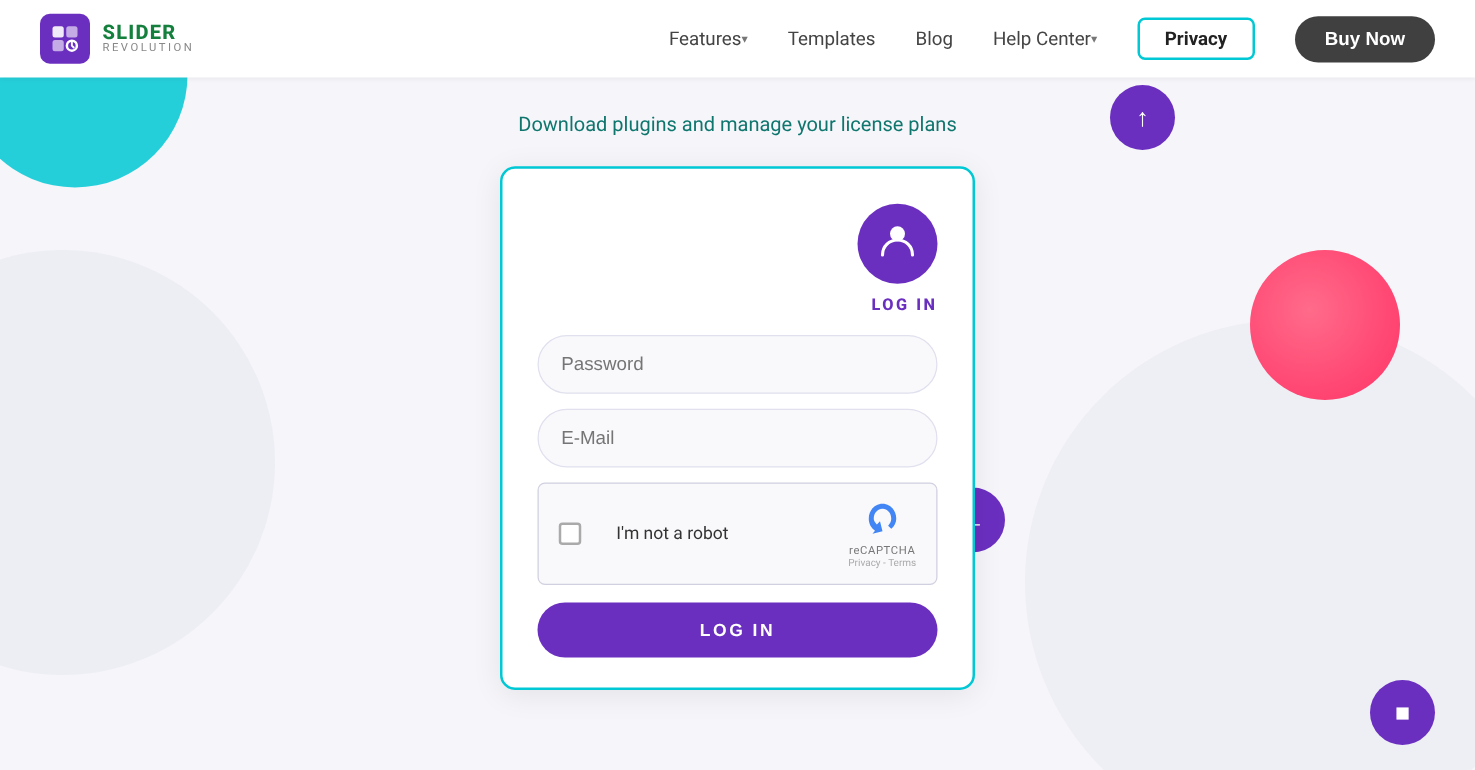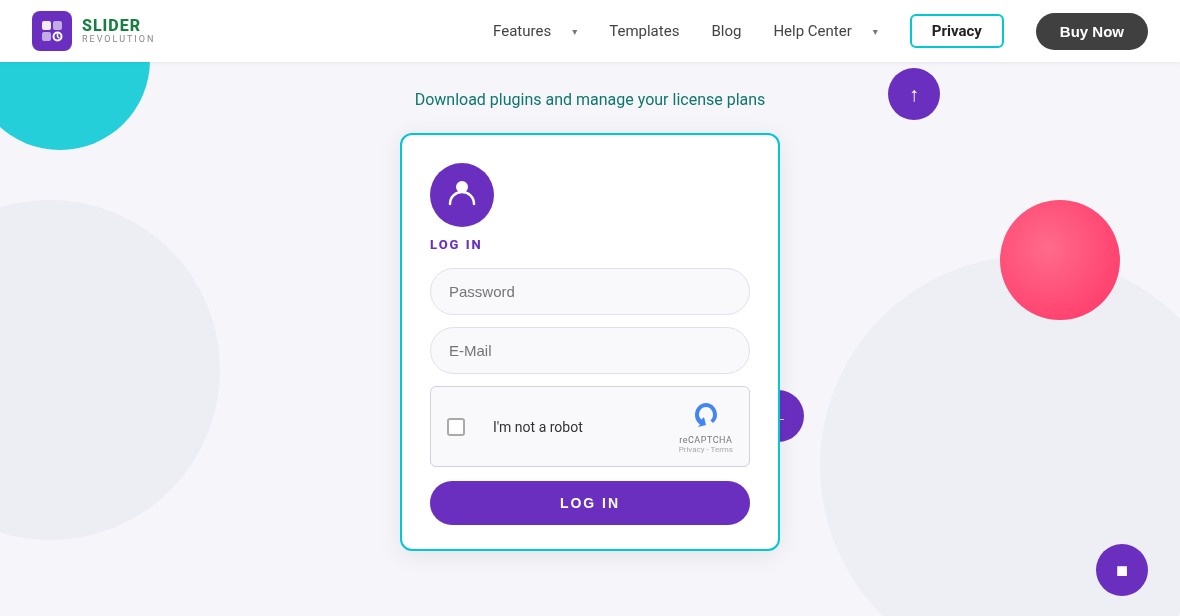--- a/index.html
+++ b/index.html
@@ -60,21 +60,21 @@
       display: flex;
       align-items: center;
       gap: 32px;
     }
     .nav-link {
       font-size: 15px;
       color: #444;
       cursor: pointer;
       display: flex;
       align-items: center;
-      gap: 21px;
+      gap: 0;
     }
     .nav-link .caret {
       font-size: 10px;
       color: #777;
     }
     .nav-account {
       border: 2px solid #00c8d4;
       border-radius: 6px;
       padding: 6px 20px;
       font-size: 15px;
@@ -200,21 +200,21 @@
     }
 
     
     .login-card {
       background: #fff;
       border-radius: 12px;
       padding: 28px 28px 24px;
       width: 380px;
       display: flex;
       flex-direction: column;
-      align-items: flex-start;
+      align-items: flex-end;
       box-shadow: 0 4px 24px rgba(0,0,0,0.08);
       border: 2px solid #00c8d4;
     }
     .avatar-circle {
       width: 64px;
       height: 64px;
       background: #6b2fc0;
       border-radius: 50%;
       display: flex;
       align-items: center;

